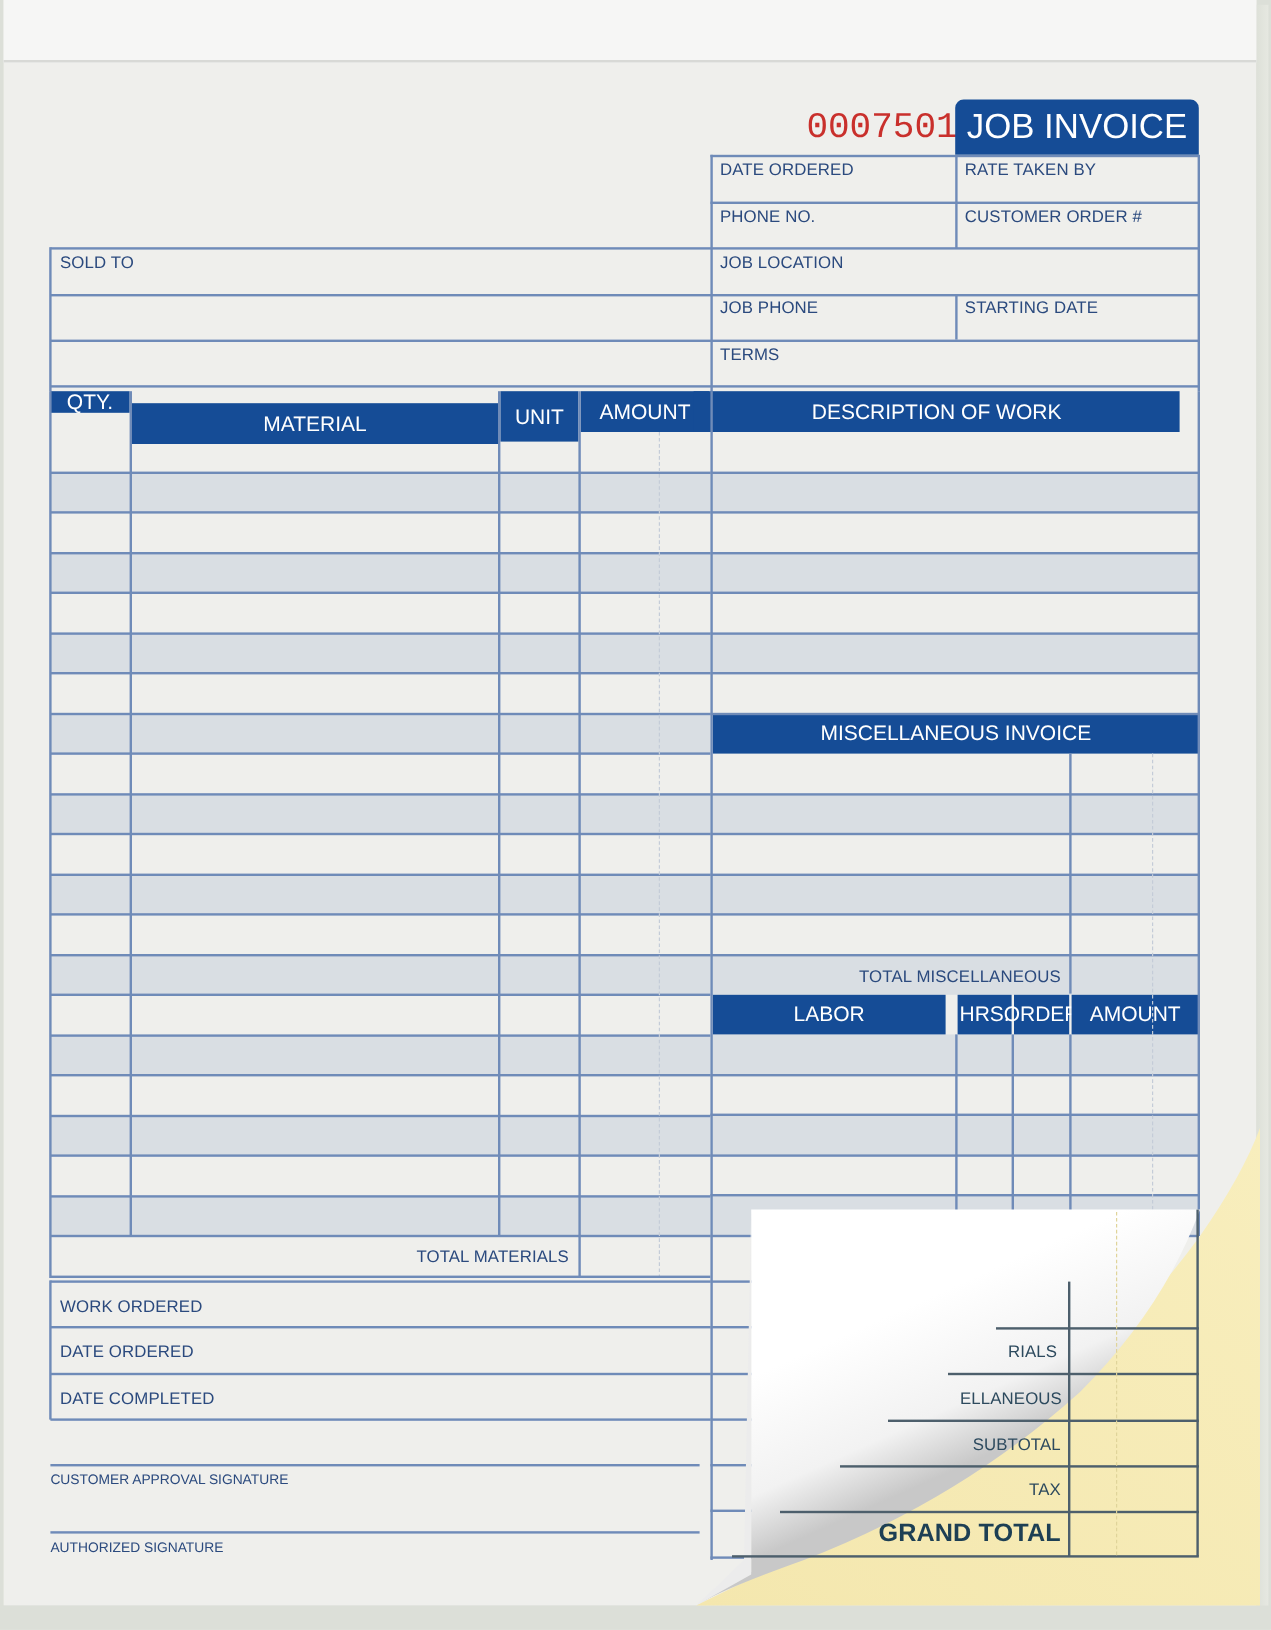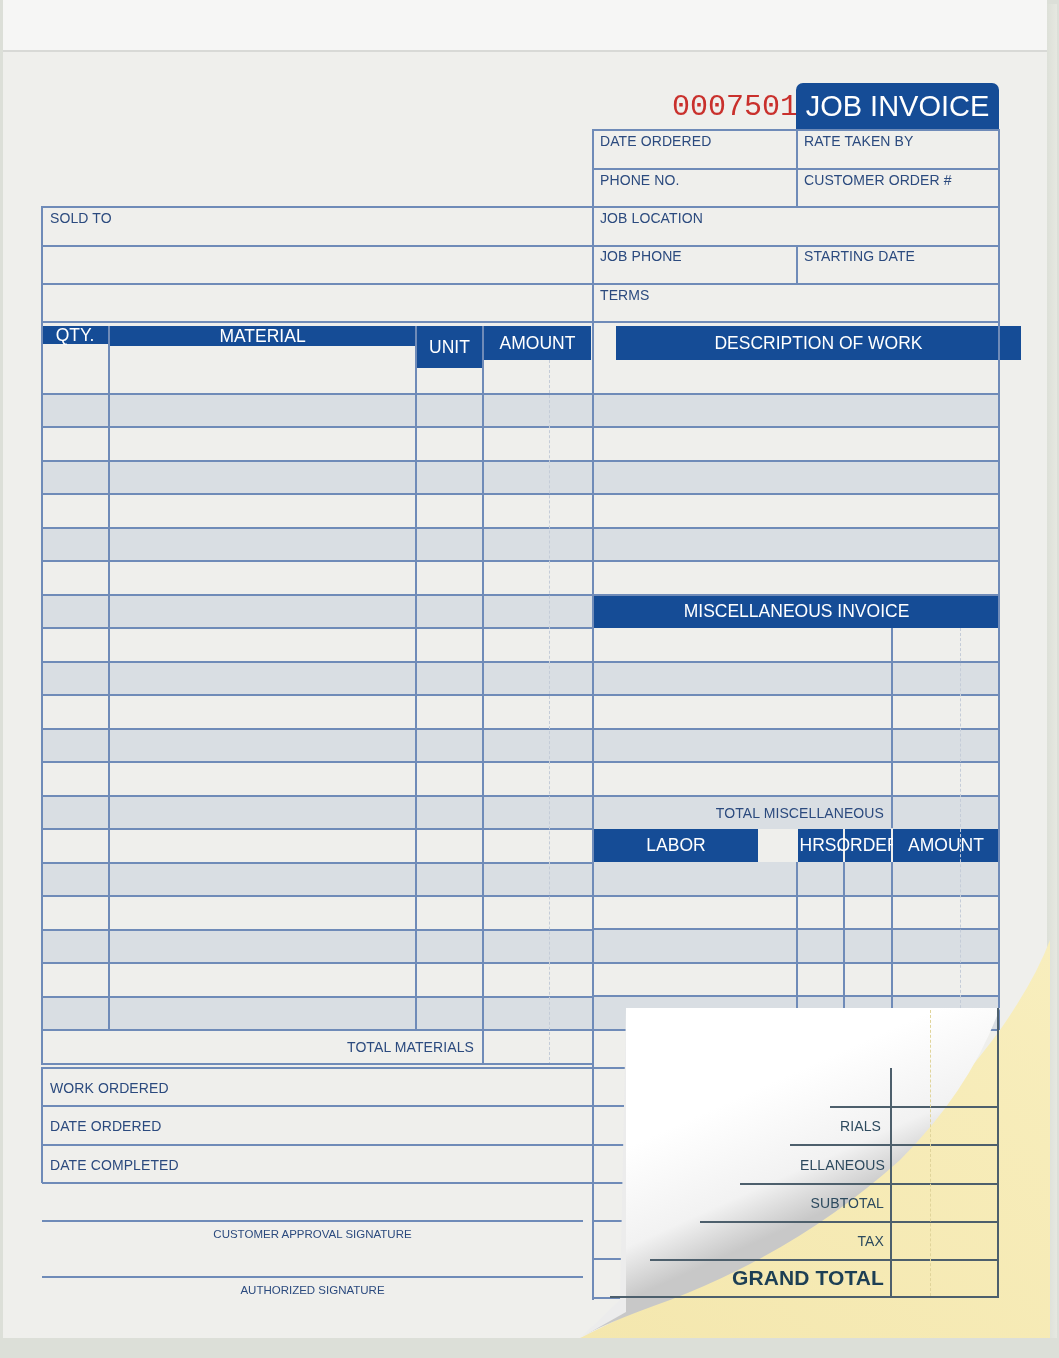--- a/index.html
+++ b/index.html
@@ -12,21 +12,21 @@
   .abs { position: absolute; }
   .lbl { position: absolute; color: #2b4a7e; font-size: 14px; letter-spacing: 0.1px; }
   .hline { position: absolute; height: 0; border-top: 2px solid #6f8bb8; }
   .vline { position: absolute; width: 0; border-left: 2px solid #6f8bb8; }
   .dot { position: absolute; width: 0; border-left: 1px dashed #c4ccd8; }
   .bar { position: absolute; background: #154c96; color: #fff; font-size: 17.5px; display: flex; align-items: center; justify-content: center; }
   .row-alt { position: absolute; background: #d9dee3; }
   .inv-num { position: absolute; left: 672px; top: 90px; color: #c9302c; font-family: Liberation Mono, monospace; font-size: 30px; }
   .inv-title { position: absolute; left: 796px; top: 83px; width: 203px; height: 46px; background: #154c96; border-radius: 7px 7px 0 0; color: #fff; font-size: 29px; display: flex; align-items: center; justify-content: center; }
   .curl { position: absolute; }
-  .sig-lbl { position: absolute; color: #2b4a7e; font-size: 11.5px; text-align: center; }
+  .sig-lbl { position: absolute; color: #2b4a7e; font-size: 11.5px; }
 </style>
 </head>
 <body>
 
 <div class="sheet"></div>
 <div class="edge"></div>
 <div class="bottom-edge"></div>
 <div class="binding"></div>
 
 <div class="inv-num">0007501</div>
@@ -70,26 +70,26 @@
     <div class="row-alt" style="left:594px;top:527.5px;width:405px;height:33.5px"></div>
     <div class="row-alt" style="left:594px;top:661.5px;width:405px;height:33.5px"></div>
     <div class="row-alt" style="left:594px;top:728.5px;width:405px;height:33.5px"></div>
     <div class="row-alt" style="left:594px;top:862px;width:405px;height:33.5px"></div>
     <div class="row-alt" style="left:594px;top:929px;width:405px;height:33.5px"></div>
     <div class="row-alt" style="left:594px;top:996px;width:405px;height:33.5px"></div>
     <div class="row-alt" style="left:594px;top:796px;width:405px;height:33px"></div>
   </div>
 
 <div class="bar" style="left:42px;top:326px;width:66px;height:18px">QTY.</div>
-<div class="bar" style="left:110px;top:326px;width:305px;height:20px">MATERIAL</div>
+<div class="bar" style="left:110px;top:336px;width:305px;height:34px">MATERIAL</div>
 <div class="bar" style="left:417px;top:326px;width:65px;height:42px">UNIT</div>
 <div class="bar" style="left:484px;top:326px;width:107px;height:34px">AMOUNT</div>
-<div class="bar" style="left:616px;top:326px;width:405px;height:34px">DESCRIPTION OF WORK</div>
+<div class="bar" style="left:578px;top:326px;width:405px;height:34px">DESCRIPTION OF WORK</div>
 <div class="bar" style="left:594px;top:595px;width:405px;height:33px">MISCELLANEOUS INVOICE</div>
-<div class="bar" style="left:594px;top:829px;width:164px;height:33px">LABOR</div>
+<div class="bar" style="left:594px;top:829px;width:194px;height:33px">LABOR</div>
 <div class="bar" style="left:798px;top:829px;width:45px;height:33px">HRS.</div>
 <div class="bar" style="left:845px;top:829px;width:46px;height:33px">ORDER</div>
 <div class="bar" style="left:893px;top:829px;width:106px;height:33px">AMOUNT</div>
 
 <div id="grid">
     <div class="abs" style="left:42px;top:360px;width:550px;height:33.5px"></div>
     <div class="hline" style="left:42px;top:392.5px;width:550px"></div>
     <div class="abs" style="left:42px;top:393.5px;width:550px;height:33.5px"></div>
     <div class="hline" style="left:42px;top:426px;width:550px"></div>
     <div class="abs" style="left:42px;top:427px;width:550px;height:33.5px"></div>

